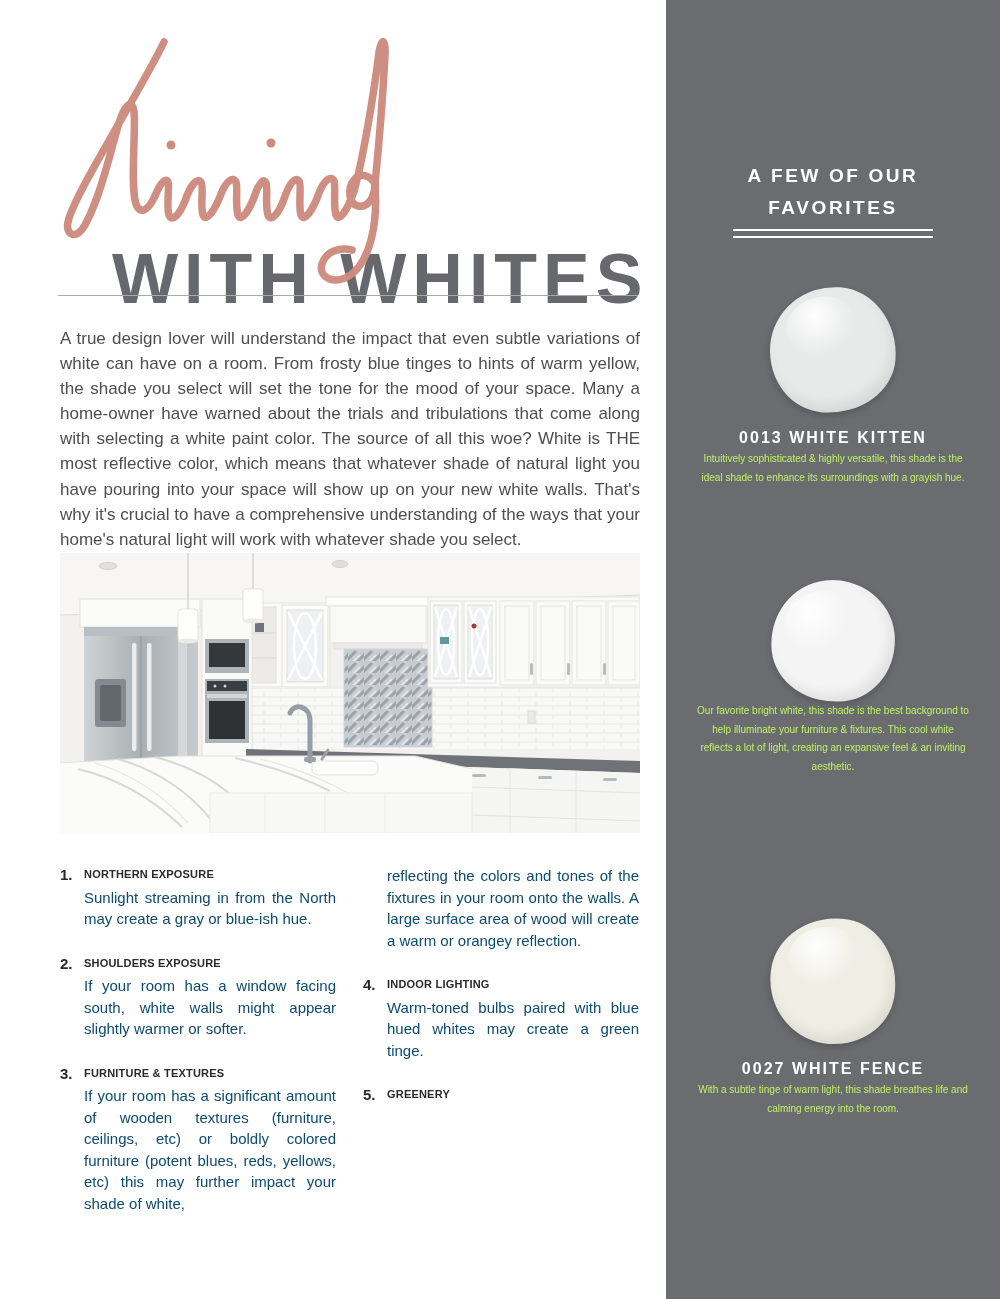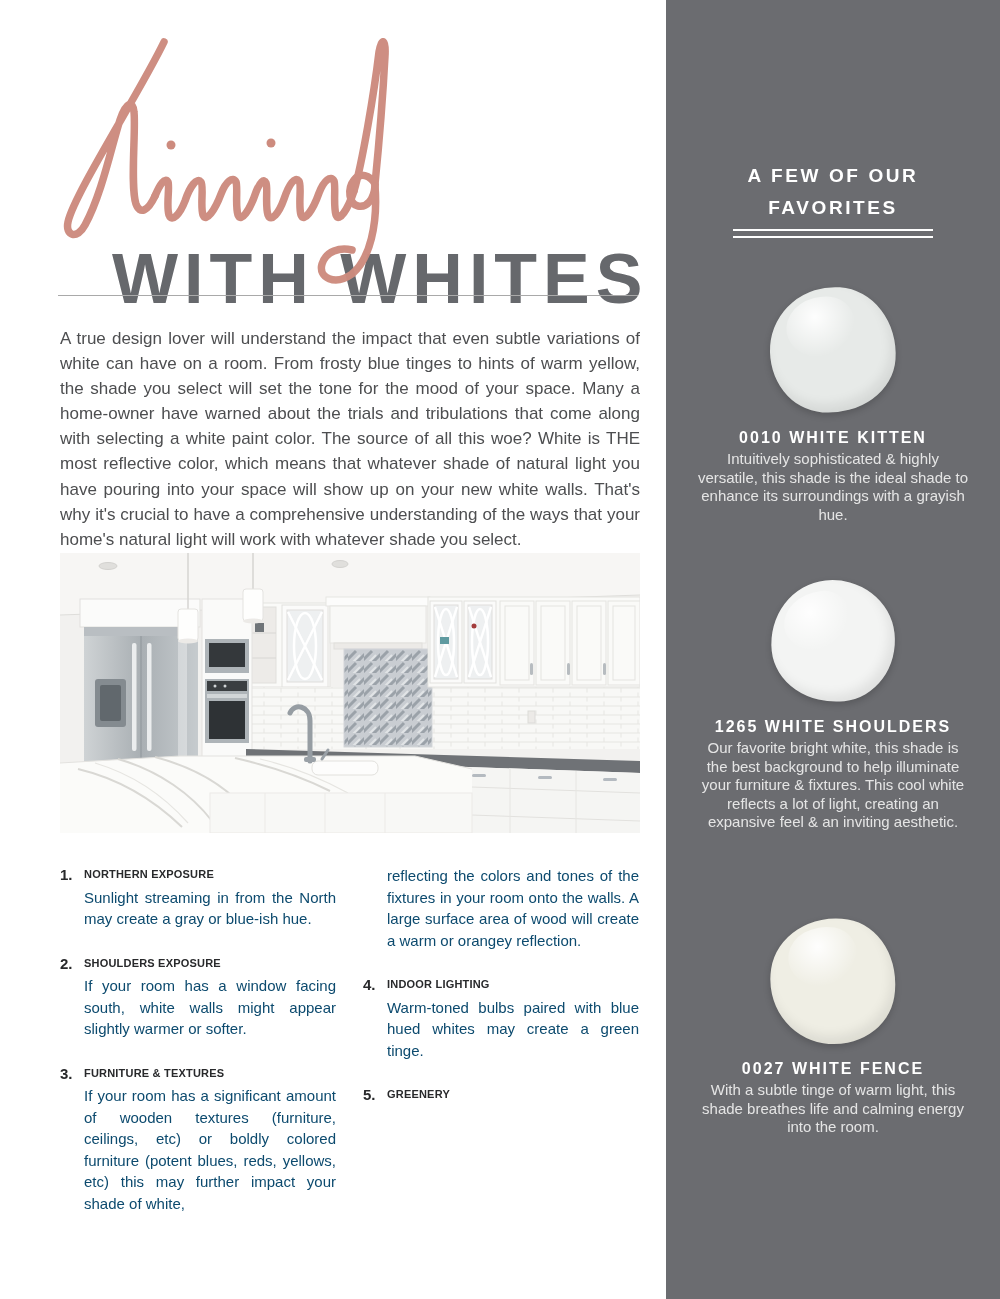--- a/index.html
+++ b/index.html
@@ -41,21 +41,21 @@
   .sw1{top:287px;} .sw2{top:580px;} .sw3{top:918px;}
   .blob{position:relative;width:126px;height:126px;margin:0 auto;background:#eee;
         box-shadow:inset -5px -7px 12px rgba(0,0,0,0.08), 0 3px 7px rgba(0,0,0,0.18);}
   .blob::before{content:"";position:absolute;left:12%;top:8%;width:55%;height:48%;
         border-radius:60% 40% 55% 45% / 55% 50% 50% 45%;
         background:radial-gradient(circle at 40% 35%, rgba(255,255,255,0.95), rgba(255,255,255,0) 70%);}
   .sw1 .blob{border-radius:52% 48% 55% 45% / 50% 54% 46% 50%;transform:rotate(4deg);}
   .sw2 .blob{border-radius:49% 51% 46% 54% / 53% 49% 51% 47%;transform:rotate(-6deg);width:124px;height:122px;}
   .sw3 .blob{border-radius:54% 46% 50% 50% / 48% 55% 45% 52%;transform:rotate(9deg);}
   .swatch h3{margin:16px 0 3px;font-size:16px;font-weight:700;letter-spacing:2px;}
-  .swatch p{margin:0 auto;width:272px;font-size:15px;line-height:18.5px;color:#e5e5e5;}
+  .swatch p{margin:0 auto;width:272px;font-size:10px;line-height:18.5px;color:#bef264;}
 </style>
 </head>
 <body>
 
 <div class="page">
 
   <h1 class="caps-title">WITH WHITES</h1>
 
   <svg class="script-svg" width="420" height="252" viewBox="0 0 420 252">
     <g fill="none" stroke="#cd8b7e" stroke-width="7.5" stroke-linecap="round" stroke-linejoin="round" opacity="0.97">
@@ -253,27 +253,26 @@
       </div>
     </div>
   </div>
 
   <aside class="sidebar">
     <h2 class="sb-title">A FEW OF OUR FAVORITES</h2>
     <div class="sb-divider"></div>
 
     <div class="swatch sw1">
       <div class="blob" style="background-color: rgb(231, 234, 232);"></div>
-      <h3>0010 WHITE KITTEN</h3>
+      <h3>0013 WHITE KITTEN</h3>
       <p>Intuitively sophisticated &amp; highly versatile, this shade is the ideal shade to enhance its surroundings with a grayish hue.</p>
     </div>
 
     <div class="swatch sw2">
       <div class="blob" style="background-color: rgb(243, 244, 243);"></div>
-      <h3>1265 WHITE SHOULDERS</h3>
       <p>Our favorite bright white, this shade is the best background to help illuminate your furniture &amp; fixtures. This cool white reflects a lot of light, creating an expansive feel &amp; an inviting aesthetic.</p>
     </div>
 
     <div class="swatch sw3">
       <div class="blob" style="background-color: rgb(239, 238, 228);"></div>
       <h3>0027 WHITE FENCE</h3>
       <p>With a subtle tinge of warm light, this shade breathes life and calming energy into the room.</p>
     </div>
   </aside>
 

